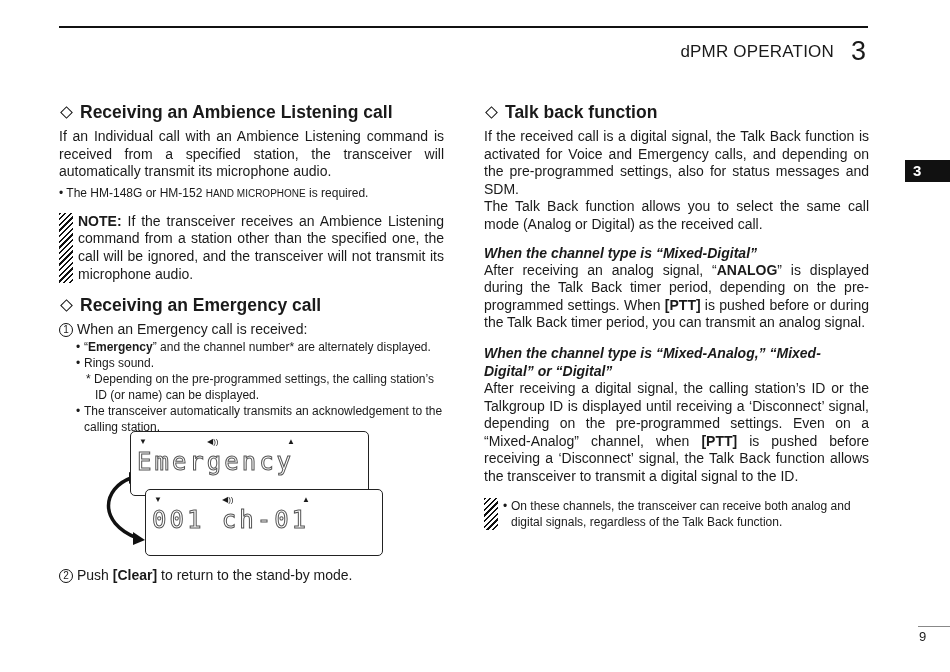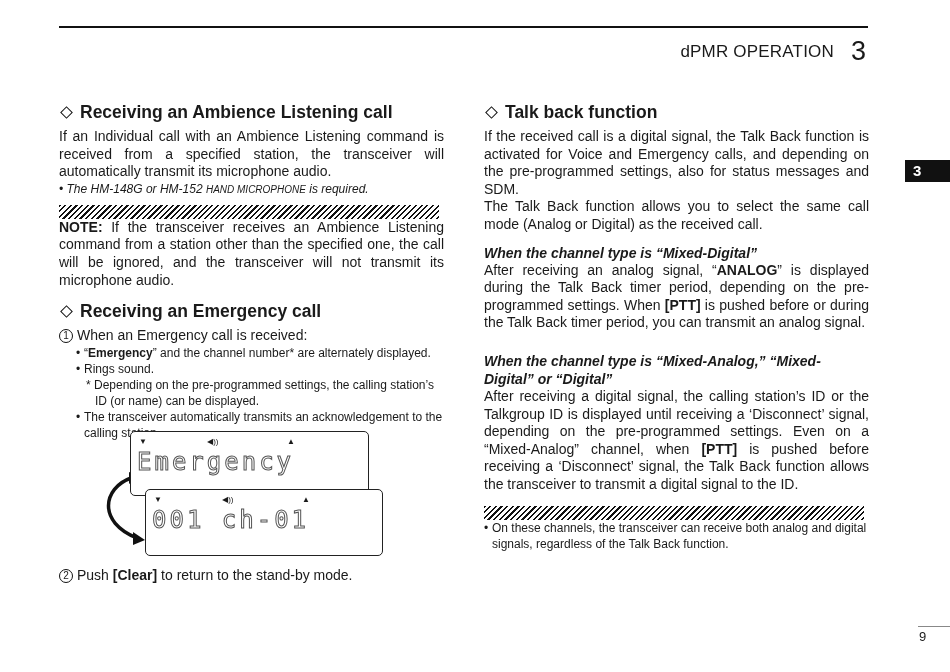--- a/index.html
+++ b/index.html
@@ -12,23 +12,23 @@
     .page-rule { position: absolute; left: 918px; top: 626px; width: 32px; height: 1px; background: #888; }
     .page-num { position: absolute; left: 919px; top: 629px; font-size: 13px; }
 
     .col { position: absolute; }
     .col-left { left: 59px; top: 102px; width: 385px; }
     .col-right { left: 484px; top: 102px; width: 385px; }
 
     h2 { font-size: 17.5px; font-weight: bold; margin-bottom: 5px; display: flex; align-items: center; }
     h2 .diamond { display: inline-block; width: 9px; height: 9px; border: 1.8px solid #111; transform: rotate(45deg); margin: 0 9px 0 3px; }
     p.body { font-size: 14px; line-height: 17.6px; text-align: justify; }
-    p.small { font-size: 12px; line-height: 16px; font-style: italic; }
+    p.small { font-size: 12px; line-height: 24px; }
     .smallcaps { font-size: 10px; }
-    .note { display: flex; margin-top: 7px; flex-direction: column; }
+    .note { display: flex; margin-top: 7px; }
     .hatch { flex: 0 0 14px; margin-right: 5px; background: repeating-linear-gradient(135deg, #111 0 1.6px, transparent 1.6px 4px); }
     .note p { font-size: 14px; line-height: 17.6px; text-align: justify; }
     b { font-weight: bold; }
     i.sub { display: block; font-style: italic; font-weight: bold; font-size: 14px; line-height: 18px; }
 
     .step { font-size: 14px; line-height: 17.6px; }
     .circ { display: inline-block; width: 14px; height: 14px; border: 1px solid #111; border-radius: 50%; font-size: 10px; line-height: 12px; text-align: center; margin-right: 4px; vertical-align: 1px; }
     ul.b { list-style: none; padding-left: 17px; }
     ul.b li { font-size: 12px; line-height: 16px; position: relative; padding-left: 8px; }
     ul.b li::before { content: "•"; position: absolute; left: 0; }
@@ -110,21 +110,21 @@
   <h2>
       <span class="diamond"></span>
       <span>Talk back function</span>
     </h2>
   <p class="body">If the received call is a digital signal, the Talk Back function is activated for Voice and Emergency calls, and depending on the pre-programmed settings, also for status messages and SDM.</p>
   <p class="body">The Talk Back function allows you to select the same call mode (Analog or Digital) as the received call.</p>
 
   <i class="sub" style="margin-top:10px;">When the channel type is “Mixed-Digital”</i>
   <p class="body"><span>After receiving an analog signal, “</span><b>ANALOG</b><span>” is displayed during the Talk Back timer period, depending on the pre-programmed settings. When </span><b>[PTT]</b><span> is pushed before or during the Talk Back timer period, you can transmit an analog signal.</span></p>
 
-  <i class="sub" style="margin-top:20px;">When the channel type is “Mixed-Analog,” “Mixed-Digital” or “Digital”</i>
+  <i class="sub" style="margin-top:12px;">When the channel type is “Mixed-Analog,” “Mixed-Digital” or “Digital”</i>
   <p class="body"><span>After receiving a digital signal, the calling station’s ID or the Talkgroup ID is displayed until receiving a ‘Disconnect’ signal, depending on the pre-programmed settings. Even on a “Mixed-Analog” channel, when </span><b>[PTT]</b><span> is pushed before receiving a ‘Disconnect’ signal, the Talk Back function allows the transceiver to transmit a digital signal to the ID.</span></p>
 
   <div class="note note-r">
     <div class="hatch"></div>
     <div>
       <ul class="b">
         <li>On these channels, the transceiver can receive both analog and digital signals, regardless of the Talk Back function.</li>
       </ul>
     </div>
   </div>

